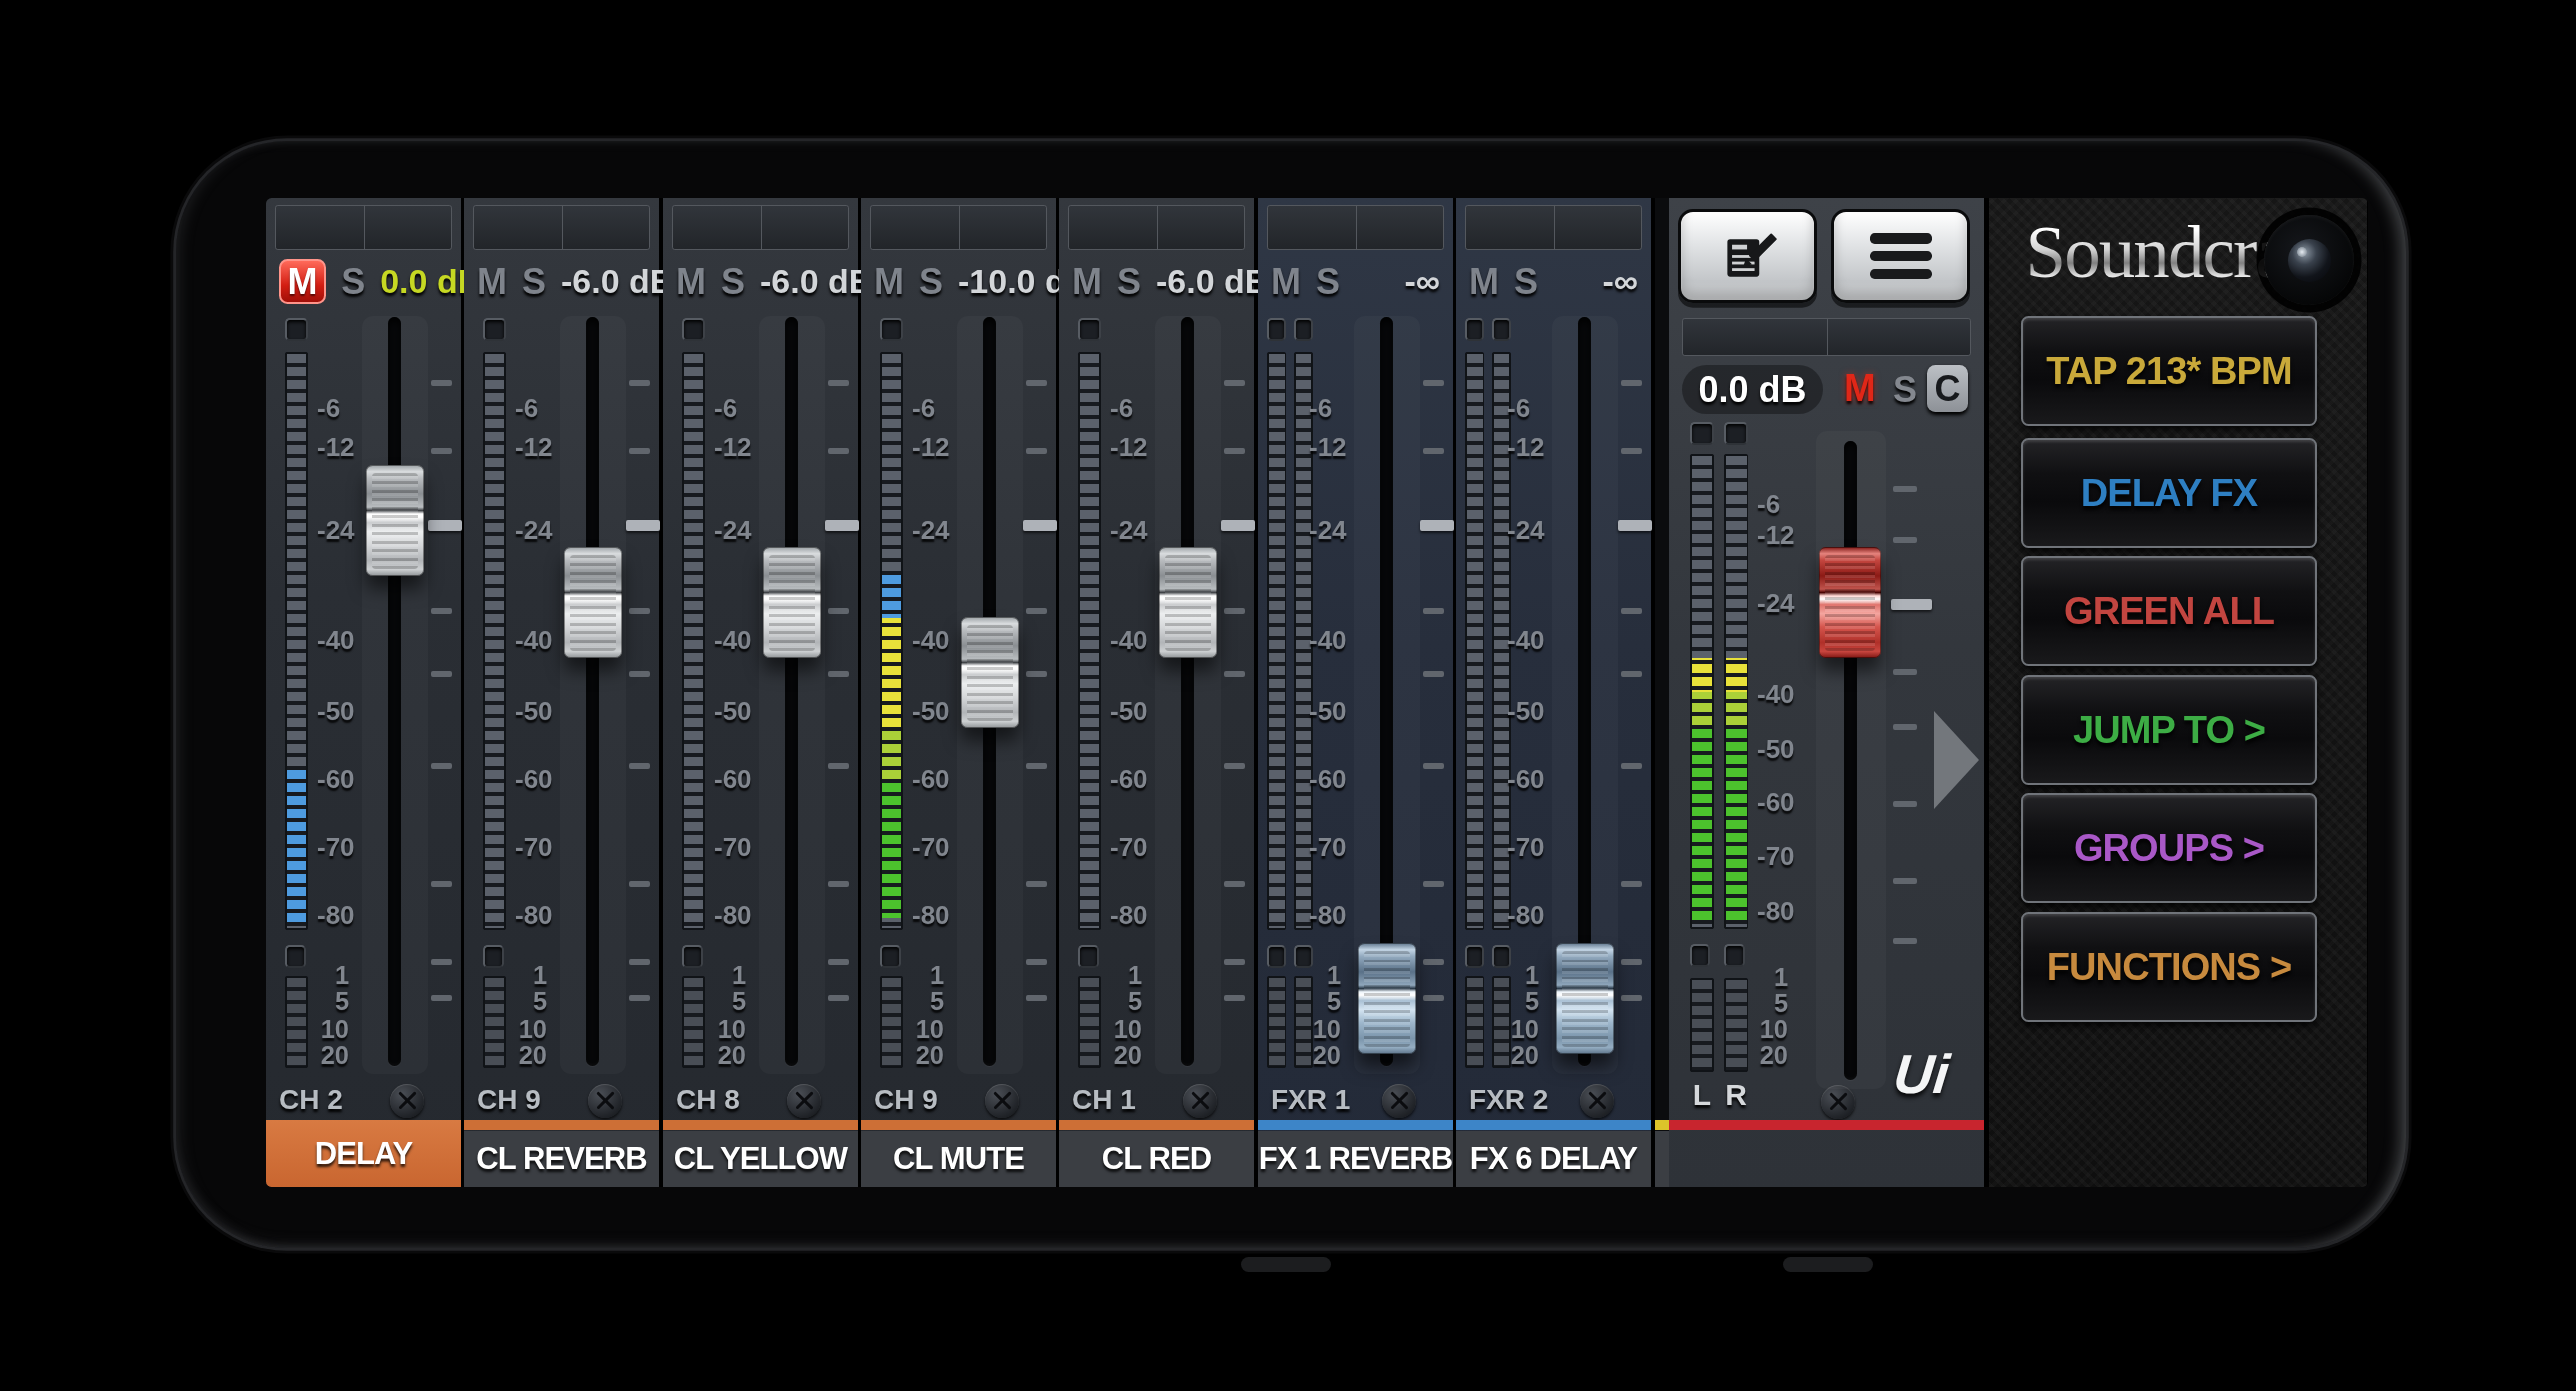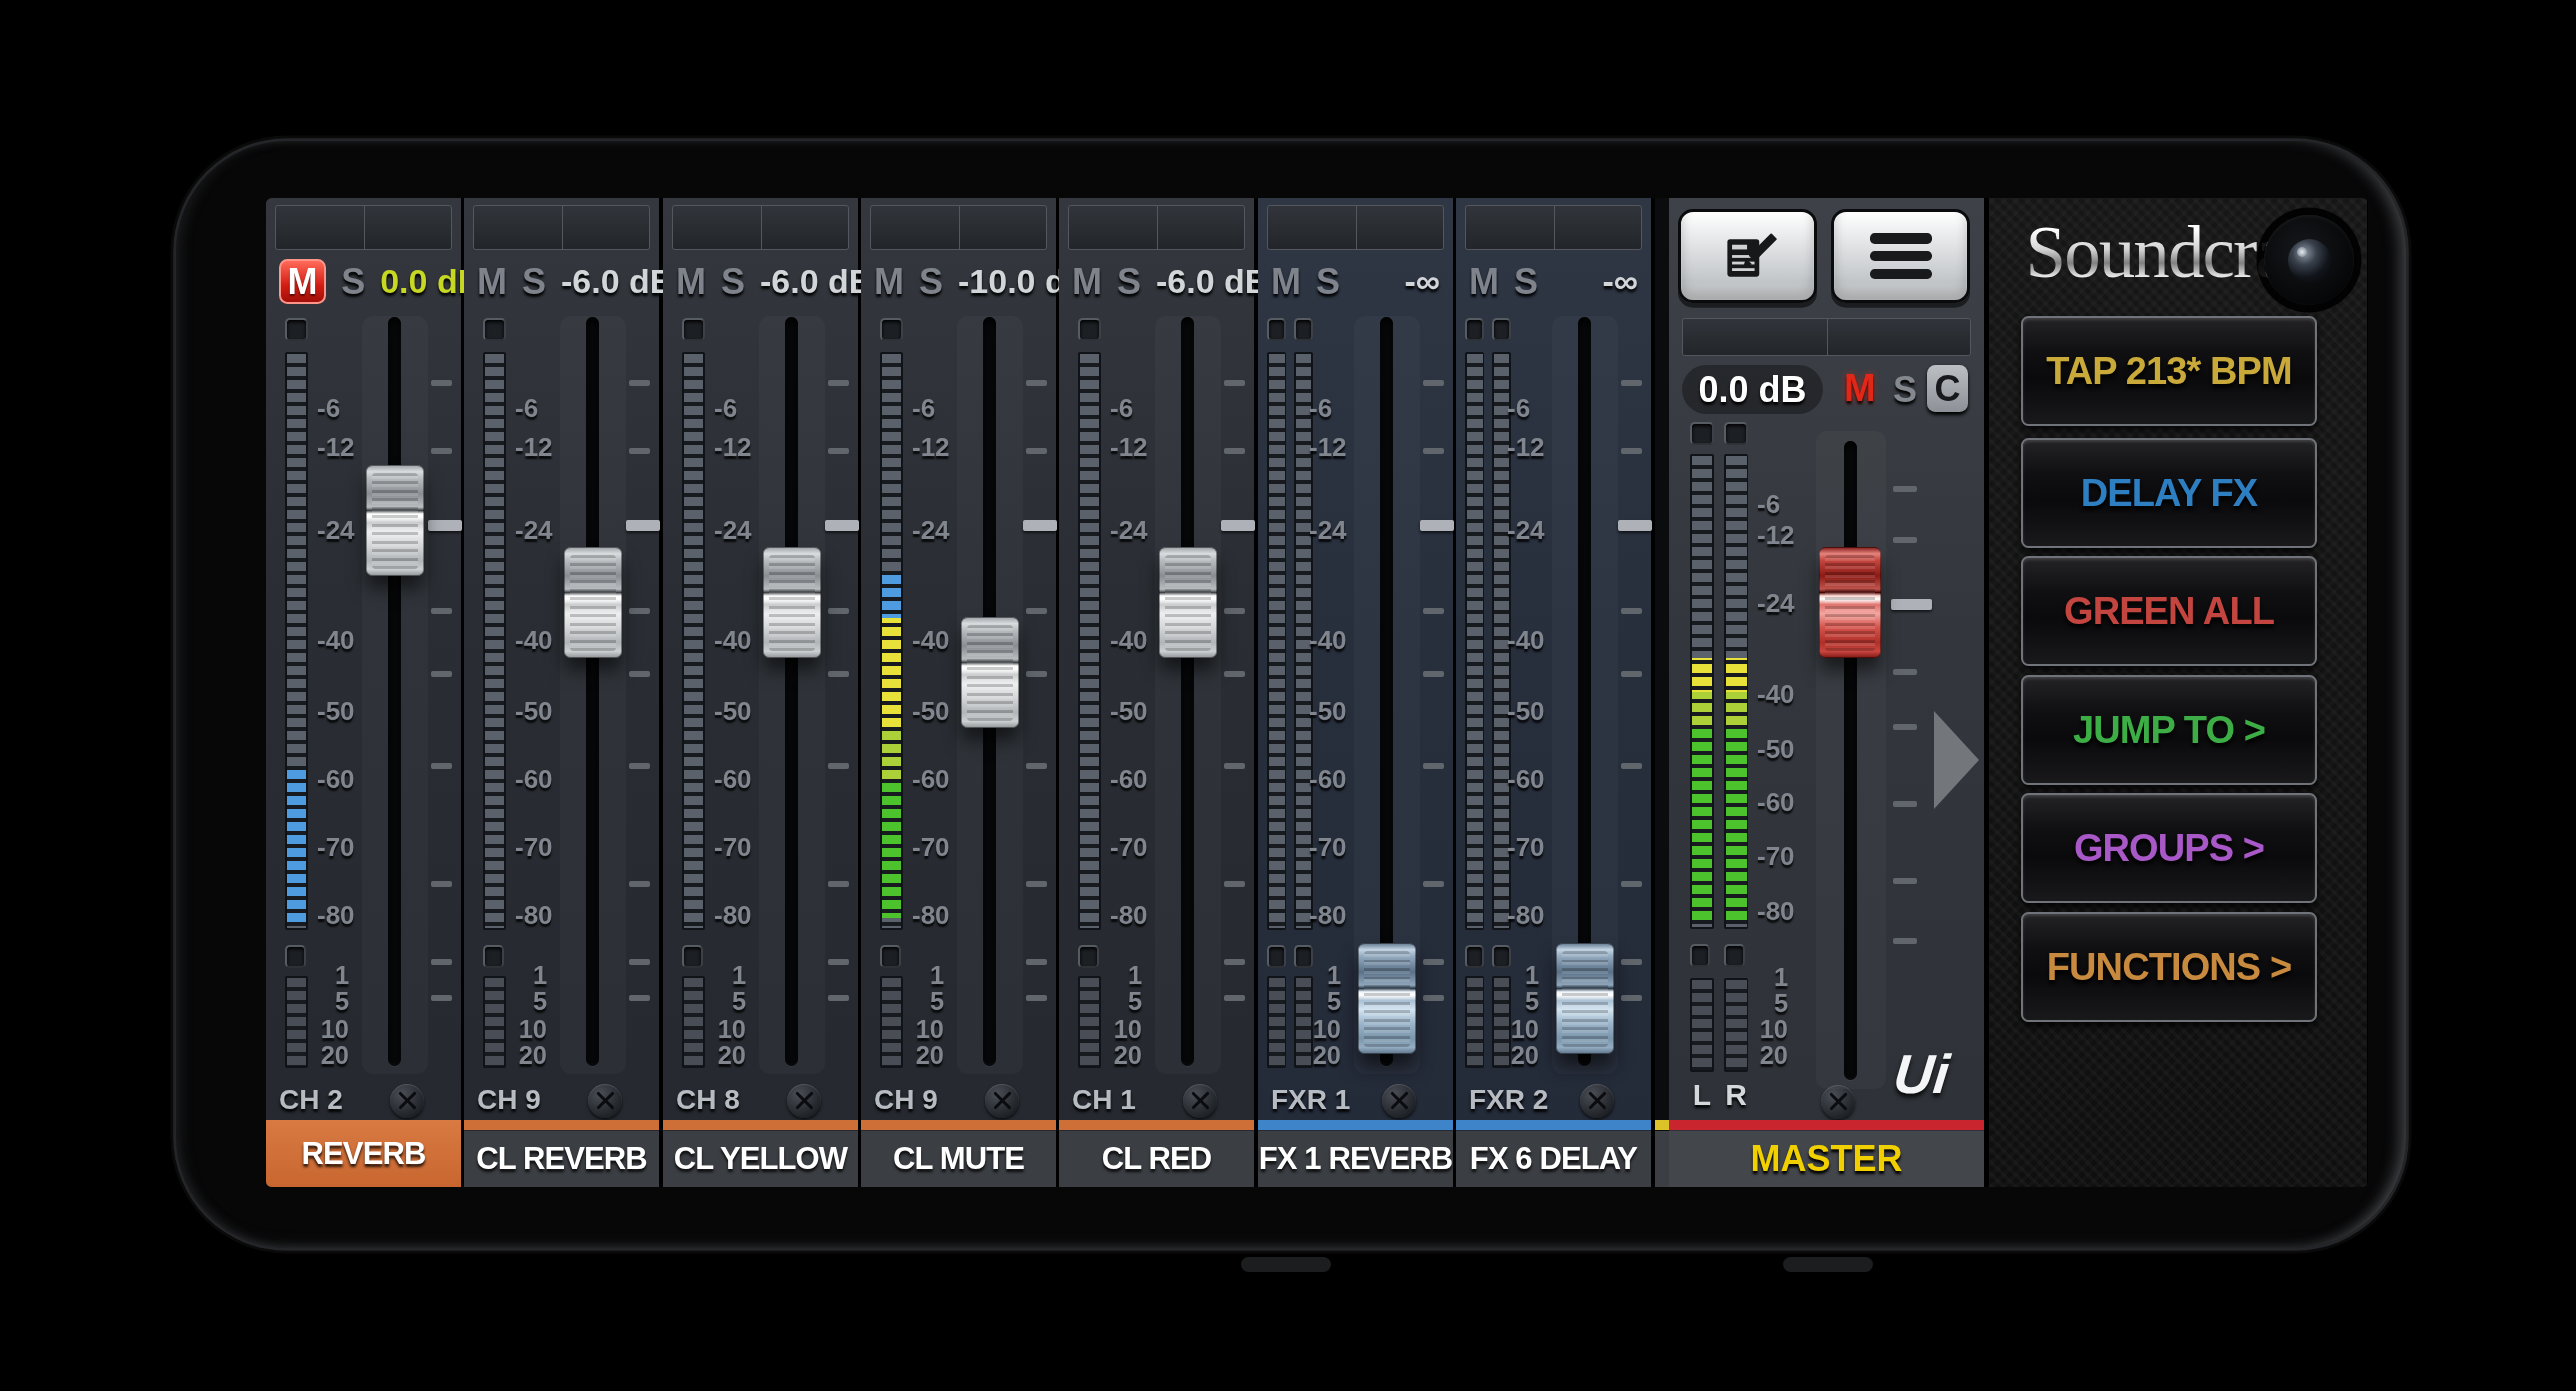--- a/index.html
+++ b/index.html
@@ -190,21 +190,21 @@
             <div class="tick" style="top: 797px;"></div>
             <div class="notch" style="top: 322px;"></div>
             <div class="cap silver" style="top: 267px;"></div>
             <div class="clip" style="left: 19px; width: 20.7px; top: 747px;"></div>
             <div class="meter" style="left: 19px; width: 22.6px; top: 778px; height: 92px;">
               <div class="mbase dim"></div>
               <div class="mgaps"></div>
             </div>
             <div class="screw" style="left: 124px; top: 886px;"></div>
             <div class="cid">CH 2</div>
-            <div class="plate sel">REVERB</div>
+            <div class="plate sel">DELAY</div>
           </div>
           <div class="strip" style="left: 198px;">
             <div class="pan"></div>
             <div class="header">
               <div class="hM">M</div>
               <div class="hS">S</div>
               <div class="hV">-6.0 dB</div>
             </div>
             <div class="clip" style="left: 19px; width: 22.6px; top: 120px;"></div>
             <div class="meter" style="left: 19px; width: 22.6px; top: 154px; height: 578px;">
@@ -529,21 +529,20 @@
         </div>
         <div class="pan"></div>
         <div class="mval">0.0 dB</div>
         <div class="mM">M</div>
         <div class="mS">S</div>
         <div class="mC">C</div>
         <div class="arrow"></div>
         <div class="uilogo">Ui</div>
         <div class="screw" style="left:152px;top:887px;"></div>
         <div class="mstripe"></div>
-        <div class="mplate">MASTER</div>
       <div class="clip" style="left: 20.7px; width: 24.4px; top: 224px;"></div>
           <div class="clip" style="left: 55px; width: 24.4px; top: 224px;"></div>
           <div class="meter" style="left: 20.7px; width: 24.4px; top: 256px; height: 475px;">
             <div class="mbase"></div>
             <div class="seg" style="top: 43%; height: 7%; background: rgb(232, 225, 58);"></div>
             <div class="seg" style="top: 50%; height: 7%; background: rgb(171, 208, 56);"></div>
             <div class="seg" style="top: 57%; height: 42%; background: rgb(76, 194, 45);"></div>
             <div class="mgaps"></div>
           </div>
           <div class="meter" style="left: 55px; width: 24.4px; top: 256px; height: 475px;">

